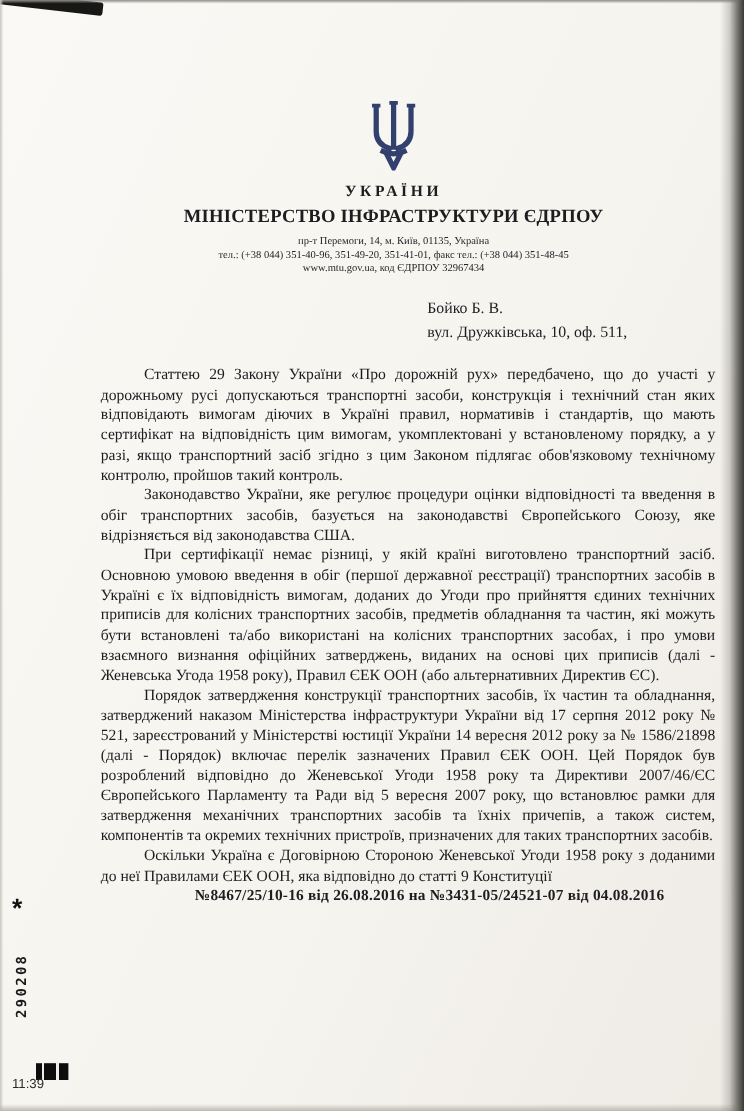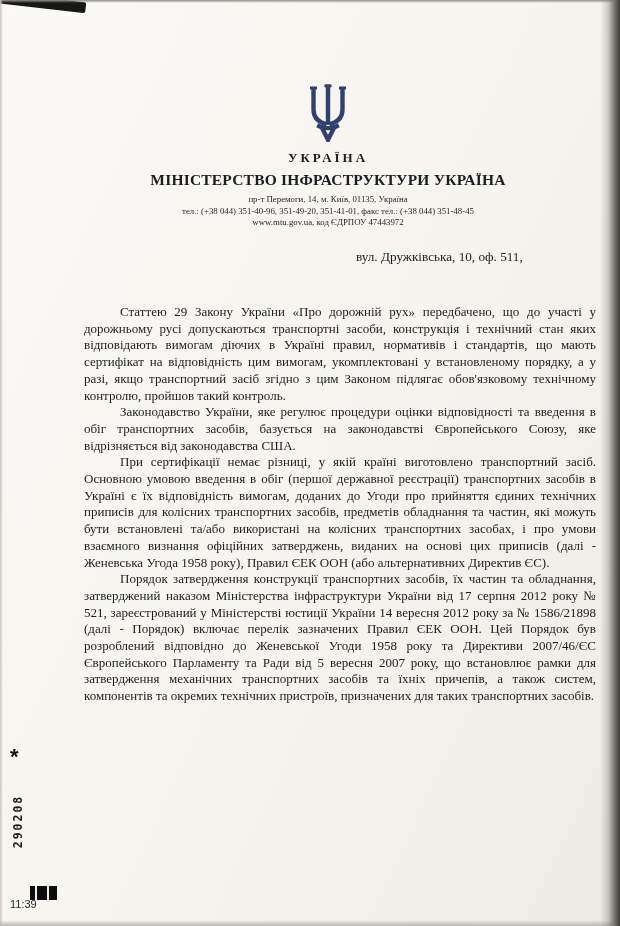--- a/index.html
+++ b/index.html
@@ -62,38 +62,41 @@
           <path d="M17 12 V58 Q17 82 42 90"></path>
           <path d="M83 12 V58 Q83 82 58 90"></path>
           <path d="M30 96 Q50 105 70 96"></path>
           <path d="M38 103 L50 127 L62 103"></path>
         </g>
         <g fill="none" stroke="#32406e" stroke-width="7">
           <path d="M9 9 H25 M42 4 H58 M75 9 H91"></path>
         </g>
       </svg>
     </span>
-    <div class="country">УКРАЇНА</div>
-    <div class="ministry">МІНІСТЕРСТВО ІНФРАСТРУКТУРИ УКРАЇНА</div>
+    <div class="country">УКРАЇНИ</div>
+    <div class="ministry">МІНІСТЕРСТВО ІНФРАСТРУКТУРИ ЄДРПОУ</div>
     <div class="contacts">
       <div>пр-т Перемоги, 14, м. Київ, 01135, Україна</div>
       <div>тел.: (+38 044) 351-40-96, 351-49-20, 351-41-01, факс тел.: (+38 044) 351-48-45</div>
-      <div>www.mtu.gov.ua, код ЄДРПОУ 47443972</div>
+      <div>www.mtu.gov.ua, код ЄДРПОУ 32967434</div>
     </div>
   </div>
 
   <div class="recipient">
+    <div>Бойко Б. В.</div>
     <div>вул. Дружківська, 10, оф. 511,</div>
   </div>
 
   <div class="letter-body">
     <p>Статтею 29 Закону України «Про дорожній рух» передбачено, що до участі у дорожньому русі допускаються транспортні засоби, конструкція і технічний стан яких відповідають вимогам діючих в Україні правил, нормативів і стандартів, що мають сертифікат на відповідність цим вимогам, укомплектовані у встановленому порядку, а у разі, якщо транспортний засіб згідно з цим Законом підлягає обов'язковому технічному контролю, пройшов такий контроль.</p>
     <p>Законодавство України, яке регулює процедури оцінки відповідності та введення в обіг транспортних засобів, базується на законодавстві Європейського Союзу, яке відрізняється від законодавства США.</p>
     <p>При сертифікації немає різниці, у якій країні виготовлено транспортний засіб. Основною умовою введення в обіг (першої державної реєстрації) транспортних засобів в Україні є їх відповідність вимогам, доданих до Угоди про прийняття єдиних технічних приписів для колісних транспортних засобів, предметів обладнання та частин, які можуть бути встановлені та/або використані на колісних транспортних засобах, і про умови взаємного визнання офіційних затверджень, виданих на основі цих приписів (далі - Женевська Угода 1958 року), Правил ЄЕК ООН (або альтернативних Директив ЄС).</p>
     <p>Порядок затвердження конструкції транспортних засобів, їх частин та обладнання, затверджений наказом Міністерства інфраструктури України від 17 серпня 2012 року № 521, зареєстрований у Міністерстві юстиції України 14 вересня 2012 року за № 1586/21898 (далі - Порядок) включає перелік зазначених Правил ЄЕК ООН. Цей Порядок був розроблений відповідно до Женевської Угоди 1958 року та Директиви 2007/46/ЄС Європейського Парламенту та Ради від 5 вересня 2007 року, що встановлює рамки для затвердження механічних транспортних засобів та їхніх причепів, а також систем, компонентів та окремих технічних пристроїв, призначених для таких транспортних засобів.</p>
+    <p>Оскільки Україна є Договірною Стороною Женевської Угоди 1958 року з доданими до неї Правилами ЄЕК ООН, яка відповідно до статті 9 Конституції</p>
+    <p class="reference">№8467/25/10-16 від 26.08.2016 на №3431-05/24521-07 від 04.08.2016</p>
   </div>
 
   <div class="mark-asterisk">*</div>
   <div class="stamp-vert">290208</div>
   <div class="barcode-mark"></div>
   <div class="scan-time">11:39</div>
 
   <div class="edge-right"></div>
 </div>
 

